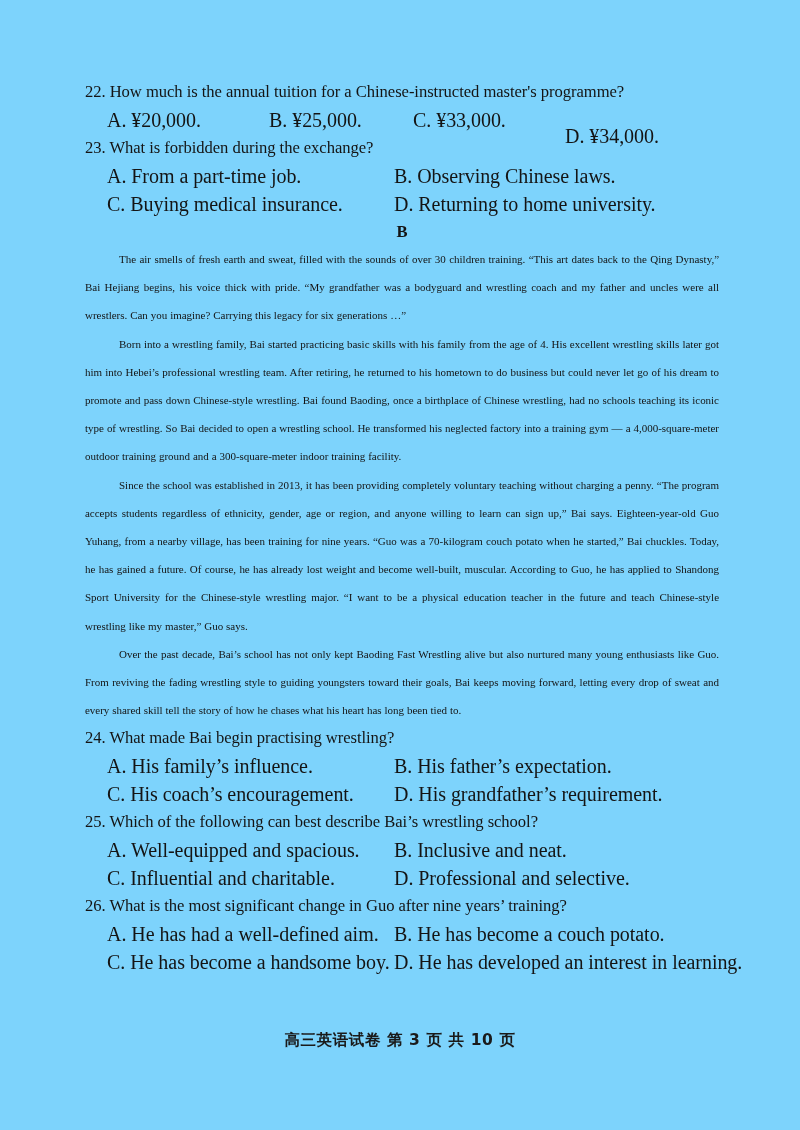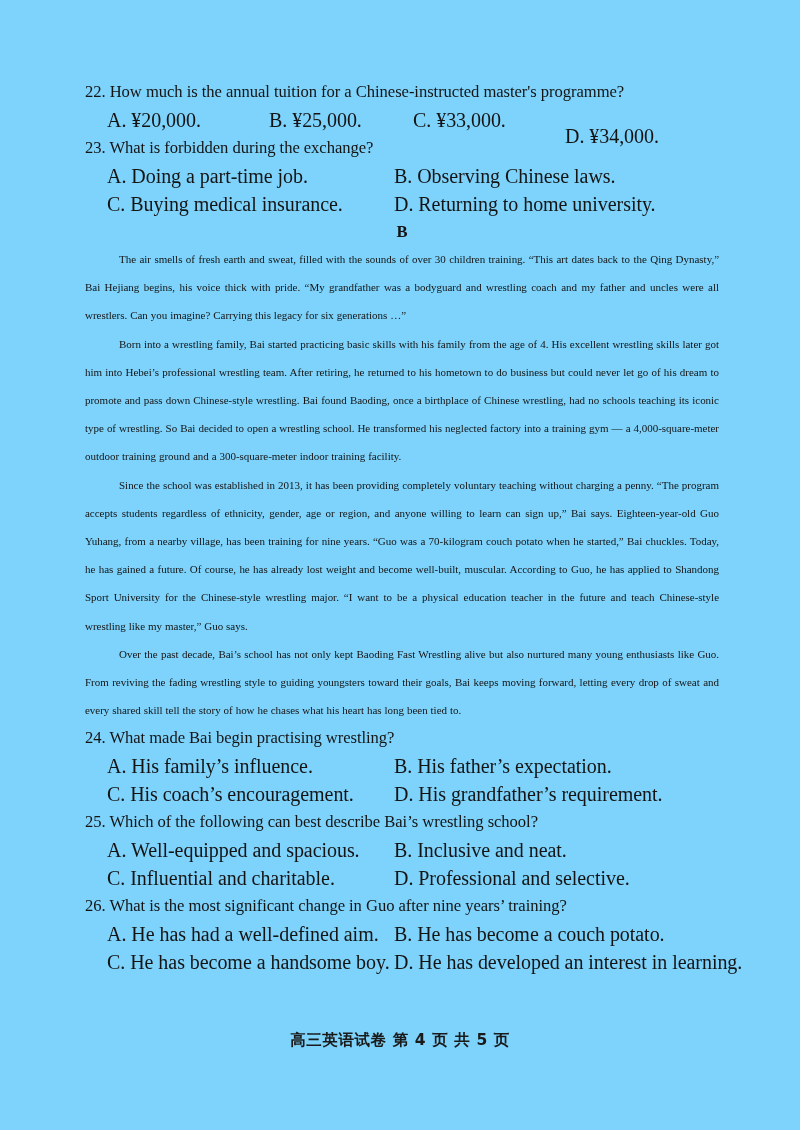--- a/index.html
+++ b/index.html
@@ -121,21 +121,21 @@
         <span class="opt c4-a">A. ¥20,000.</span>
         <span class="opt c4-b">B. ¥25,000.</span>
         <span class="opt c4-c">C. ¥33,000.</span>
         <span class="opt c4-d">D. ¥34,000.</span>
       </div>
     </div>
 
     <div class="q-block">
       <div class="q-stem">23. What is forbidden during the exchange?</div>
       <div class="opt-row">
-        <span class="opt c2-a">A. Doing a part-time job.</span>
+        <span class="opt c2-a">A. From a part-time job.</span>
         <span class="opt c2-b">B. Observing Chinese laws.</span>
       </div>
       <div class="opt-row">
         <span class="opt c2-a">C. Buying medical insurance.</span>
         <span class="opt c2-b">D. Returning to home university.</span>
       </div>
     </div>
 
     <div class="section-letter">B</div>
 
@@ -175,14 +175,14 @@
         <span class="opt c2-b">B. He has become a couch potato.</span>
       </div>
       <div class="opt-row">
         <span class="opt c2-a">C. He has become a handsome boy.</span>
         <span class="opt c2-b">D. He has developed an interest in learning.</span>
       </div>
     </div>
 
   </div>
 
-  <div class="footer">高三英语试卷  第 4 页 共 5 页</div>
+  <div class="footer">高三英语试卷  第 3 页 共 10 页</div>
 </div>
 
 </body></html>

